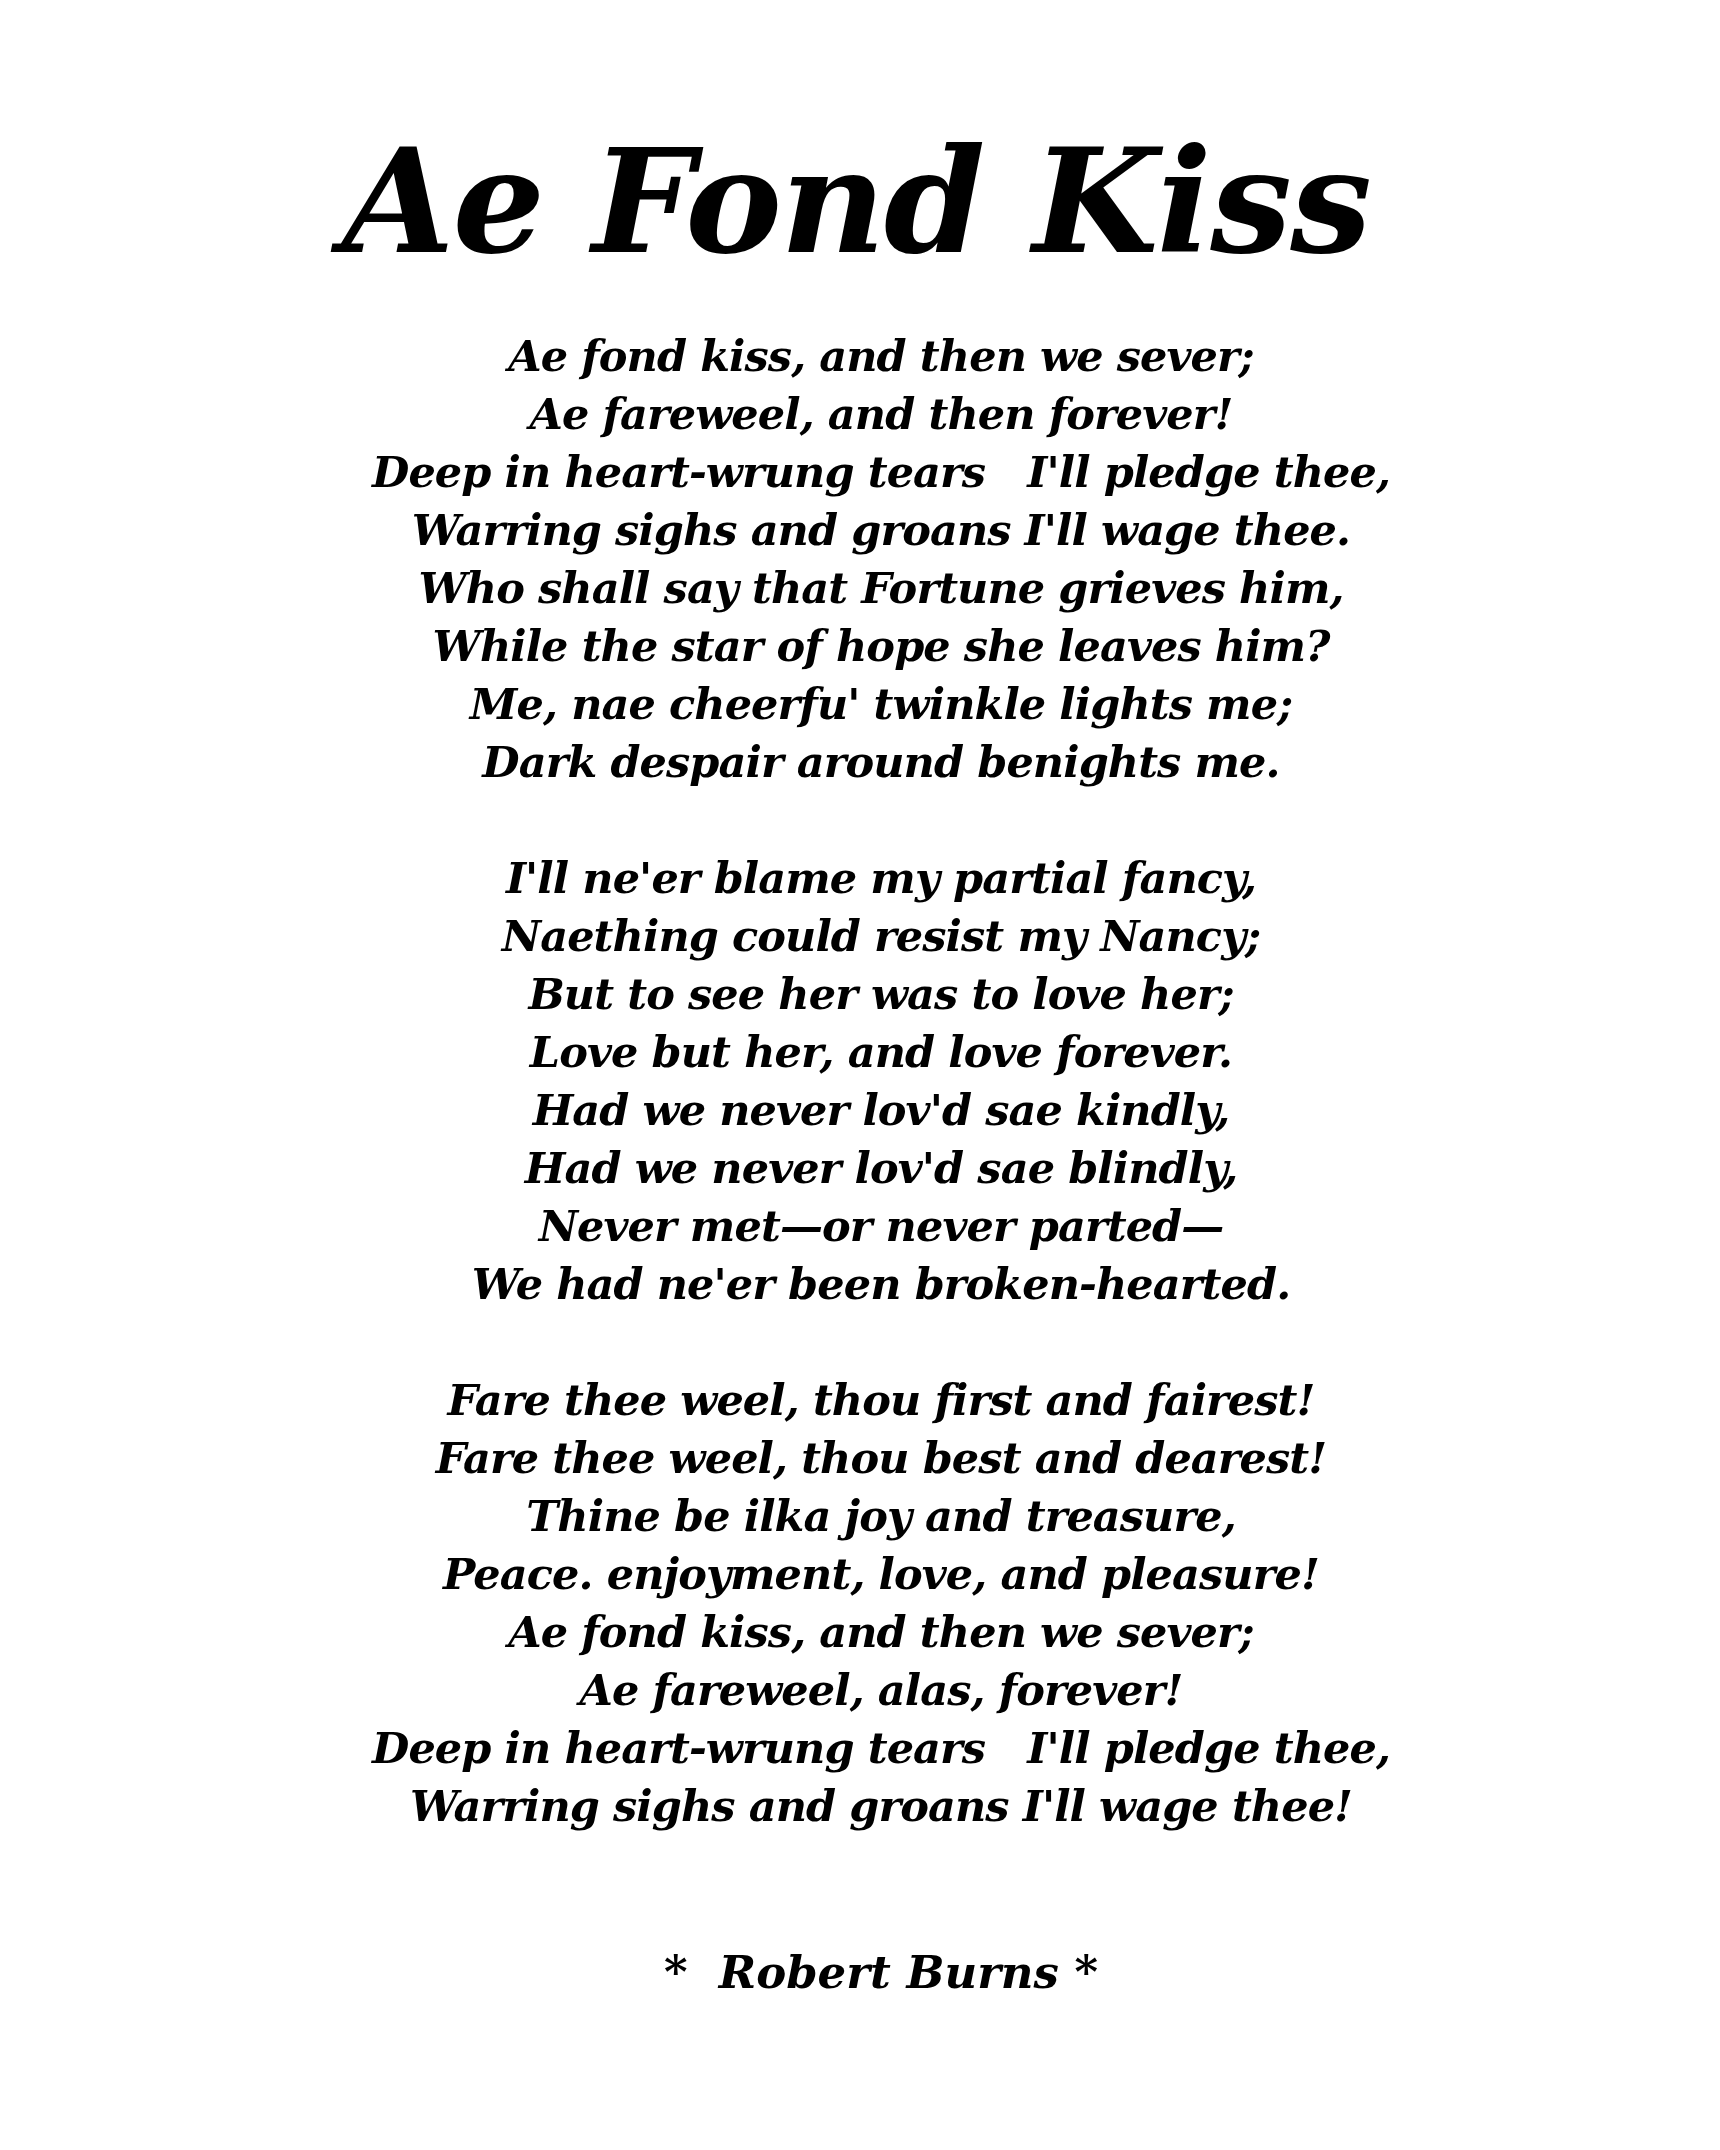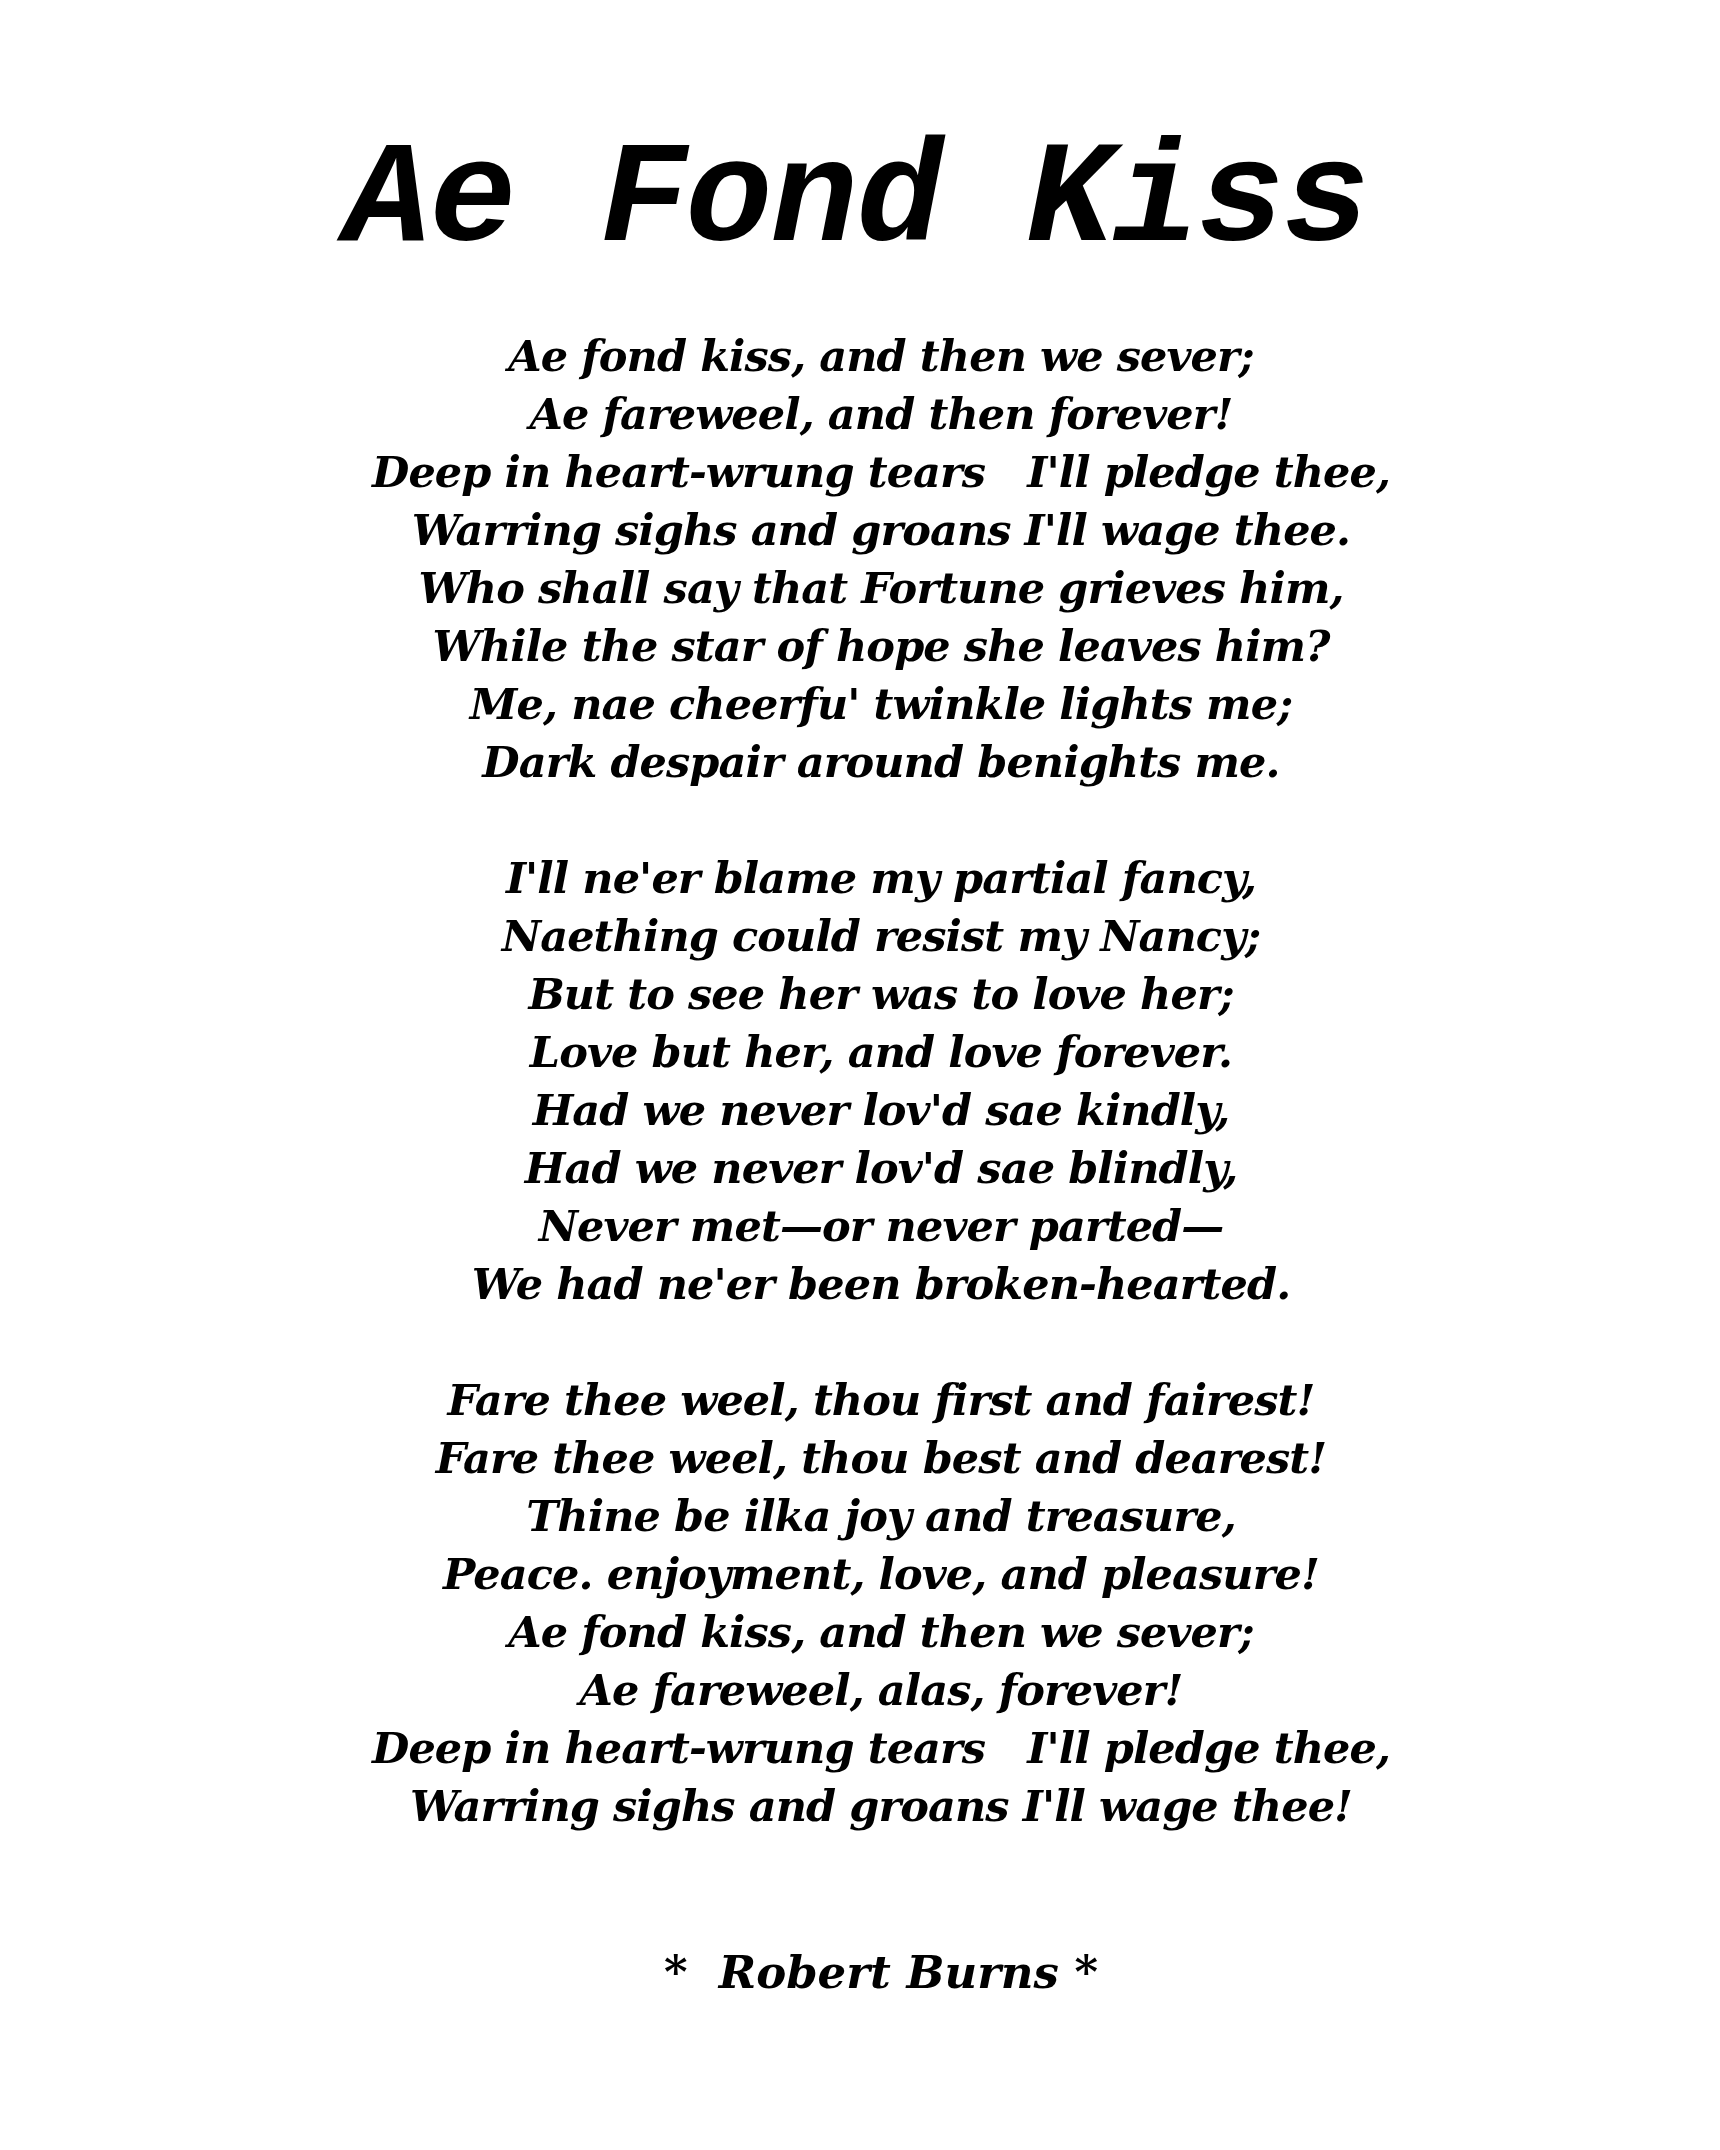--- a/index.html
+++ b/index.html
@@ -1,19 +1,19 @@
 <!DOCTYPE html>
 <html style="font-size:13.8px"><head>
 <meta charset="utf-8">
 <style>
   html, body { margin: 0; padding: 0; background: #ffffff; }
   body { width: 1721px; height: 2151px; position: relative; overflow: hidden;
          font-family: "DejaVu Serif", "Liberation Serif", serif; color: #000; }
   .title { position: absolute; left: 0; width: 1712px; top: 129px; text-align: center;
-           font-size: 145px; font-weight: bold; font-style: italic; line-height: 1; letter-spacing: -1.7px; font-family: Liberation Mono, monospace; }
+           font-size: 145px; font-weight: bold; font-style: italic; line-height: 1; letter-spacing: -1.7px; }
   .poem { position: absolute; left: 0; width: 1762px; top: 327px; text-align: center; }
   .stanza { margin: 0 0 58px 0; }
   .line { display: block; font-size: 43px; font-weight: bold; font-style: italic;
           line-height: 58px; white-space: pre; letter-spacing: -0.9px; }
   .attribution { position: absolute; left: 0; width: 1762px; top: 1946px; text-align: center;
                  font-size: 45px; font-weight: bold; font-style: italic; white-space: pre; }
 </style>
 </head>
 <body>
 

